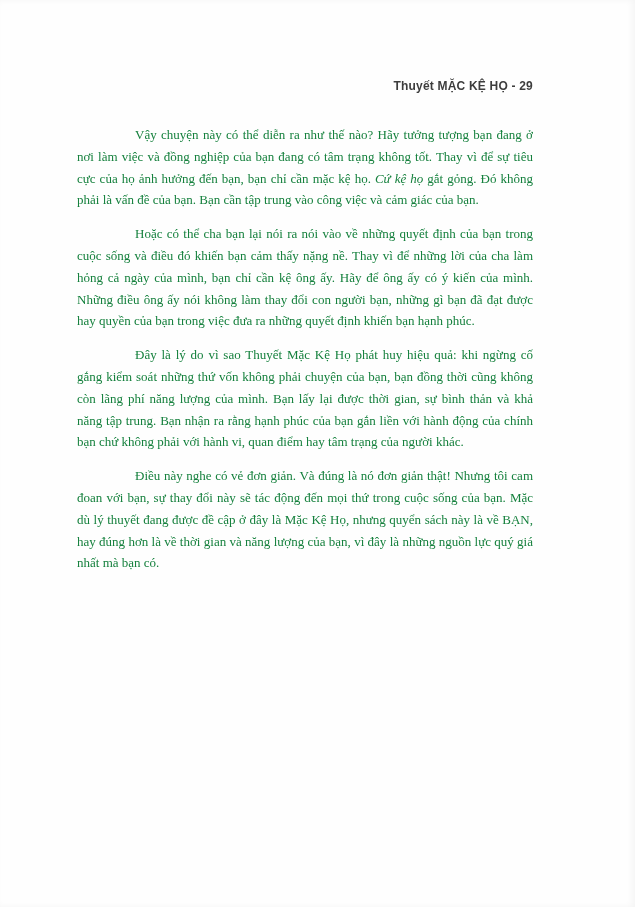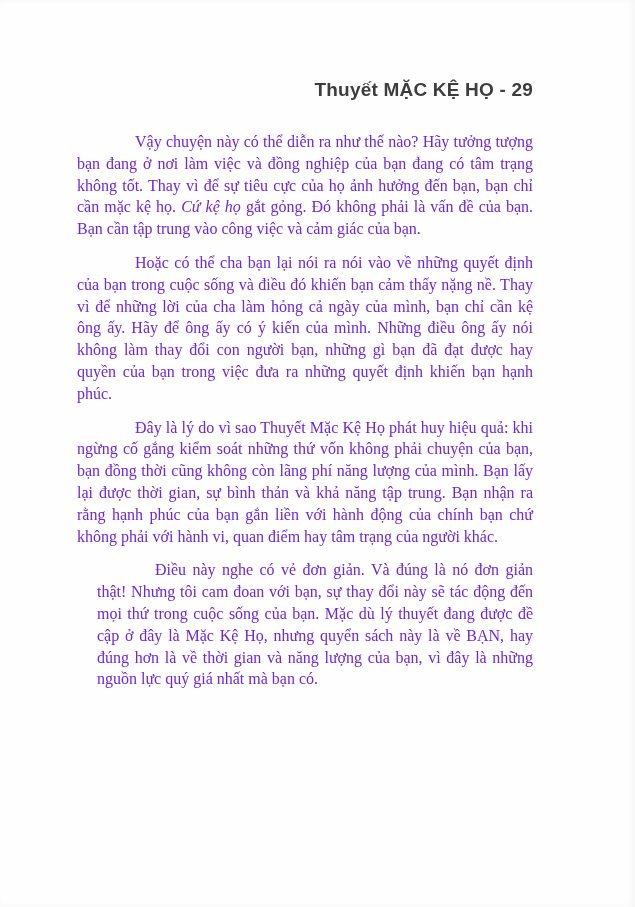--- a/index.html
+++ b/index.html
@@ -17,42 +17,41 @@
     box-shadow: inset -3px 0 6px rgba(0,0,0,0.04);
   }
   .running-header {
     position: absolute;
     top: 79px;
     left: 77px;
     width: 456px;
     text-align: right;
     font-family: "Liberation Sans", sans-serif;
     font-weight: bold;
-    font-size: 19px;
+    font-size: 12px;
     letter-spacing: 0.2px;
     color: #3d3d3d;
   }
   .body-text {
     position: absolute;
-    top: 131px;
+    top: 124px;
     left: 77px;
     width: 456px;
     font-family: "Liberation Serif", "DejaVu Serif", serif;
-    font-size: 16px;
+    font-size: 13px;
     line-height: 21.8px;
-    color: #6d28d9;
+    color: #15803d;
     text-align: justify;
   }
   .body-text p {
     margin: 0 0 12px 0;
     text-indent: 58px;
   }
   .body-text p:last-child {
     margin-bottom: 0;
-    margin-left: 20px;
   }
   .run-italic {
     font-style: italic;
   }
 </style>
 </head>
 <body>
 
 <div class="book-page">
   <div class="running-header">Thuyết MẶC KỆ HỌ - 29</div>

